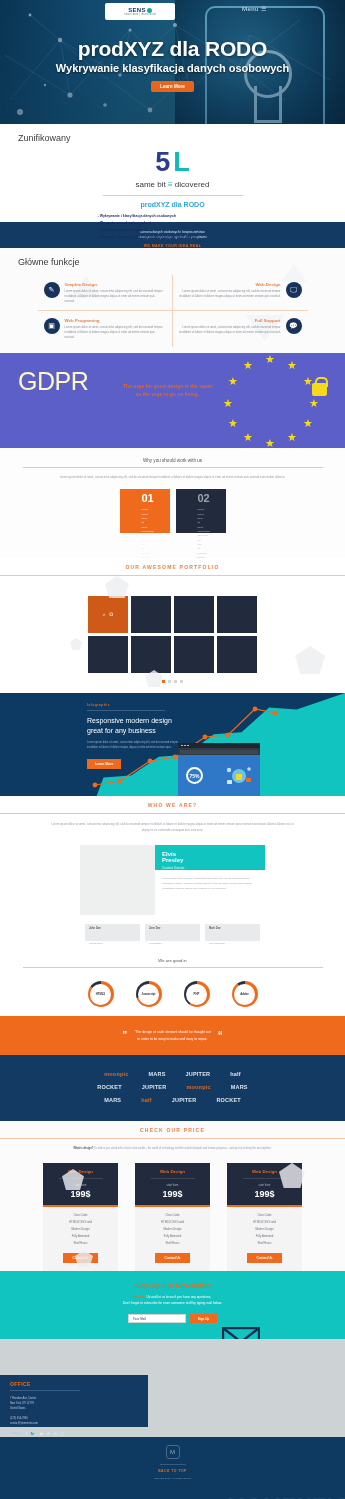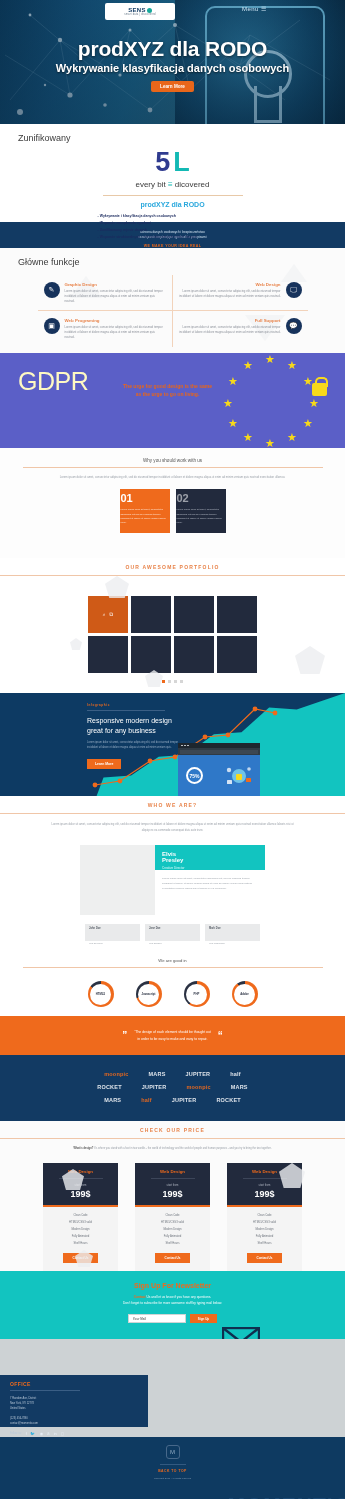--- a/index.html
+++ b/index.html
@@ -90,21 +90,21 @@
      background:#f7d91b; border-radius:2px; }
   .lock:before { content:""; position:absolute; left:3px; top:-6px; width:9px; height:8px;
      border:2px solid #f7d91b; border-bottom:none; border-radius:5px 5px 0 0; }
 
   
   .why { height:110px; background:#fdfdfd; position:relative; overflow:hidden; }
   .why-h { text-align:center; font-size:4.6px; color:#555; padding-top:10px; }
   .why-rule { width:300px; height:1px; background:#f0c6a8; margin:4px auto 0; }
   .why-p { width:260px; margin:7px auto 0; text-align:center; font-size:2.8px; color:#9aa0a8; line-height:1.9; }
   .nums { display:flex; gap:6px; justify-content:center; margin-top:9px; }
-  .ncard { width:50px; height:44px; background:#222a3d; padding:4px 1px; }
+  .ncard { width:50px; height:44px; background:#222a3d; padding:4px 22px; }
   .ncard.hl { background:#ef6a1c; }
   .nnum { font-size:11px; font-weight:bold; color:rgba(255,255,255,.55); line-height:1; }
   .ncard.hl .nnum { color:#fff; }
   .ntxt { font-size:2.4px; color:#b8bec9; line-height:1.8; margin-top:4px; }
   .ncard.hl .ntxt { color:#ffe7d6; }
 
   
   .pf { height:135px; background:#fff; position:relative; overflow:hidden; }
   .pf-grid { display:grid; grid-template-columns:repeat(4,40px); grid-gap:3px;
      width:169px; margin:20px auto 0; }
@@ -271,21 +271,21 @@
     </div>
   </section>
 
   <section class="intro">
     <div class="sec-head">Zunifikowany</div>
     <div class="intro-logo">
       <span class="lg-5">5</span>
       <span class="lg-l">L</span>
     </div>
     <div class="tagline">
-      <span>every bit </span><b>≡</b><span> dicovered</span>
+      <span>same bit </span><b>≡</b><span> dicovered</span>
     </div>
     <div class="intro-rule"></div>
     <div class="prod-line">
       <span>prodXYZ dla </span><span>RODO</span>
     </div>
     <ul class="bullets">
       <li>- Wykrywanie i klasyfikacja danych osobowych</li>
       <li>- Wsparcie zarządzania zgodami</li>
       <li>- Zunifikowany rejestr danych</li>
       <li>- Wsparcie strukturalnych i niestrukturalnych źródeł danych</li>

